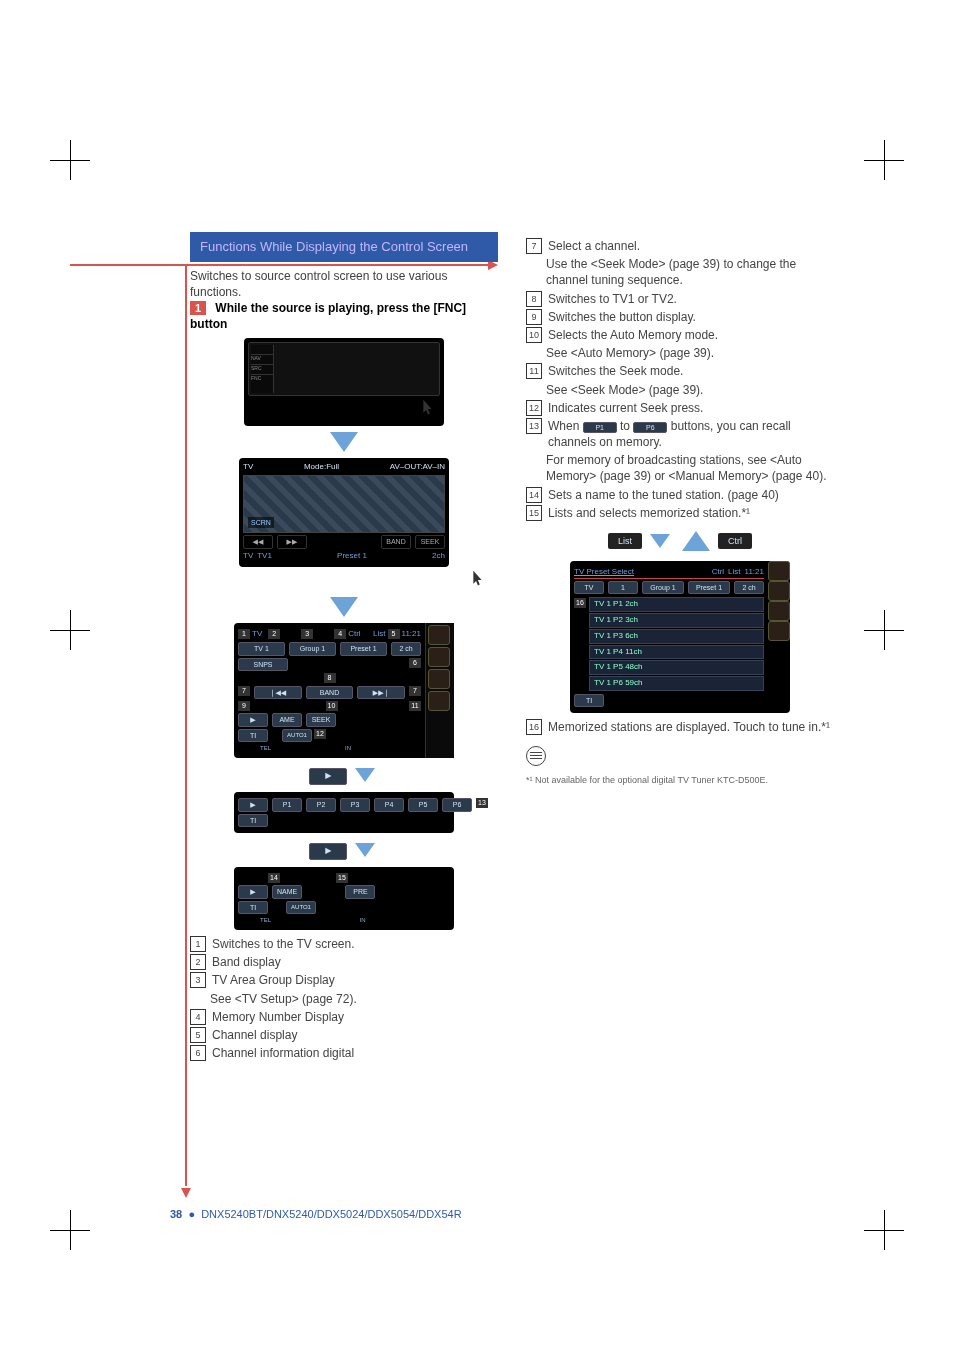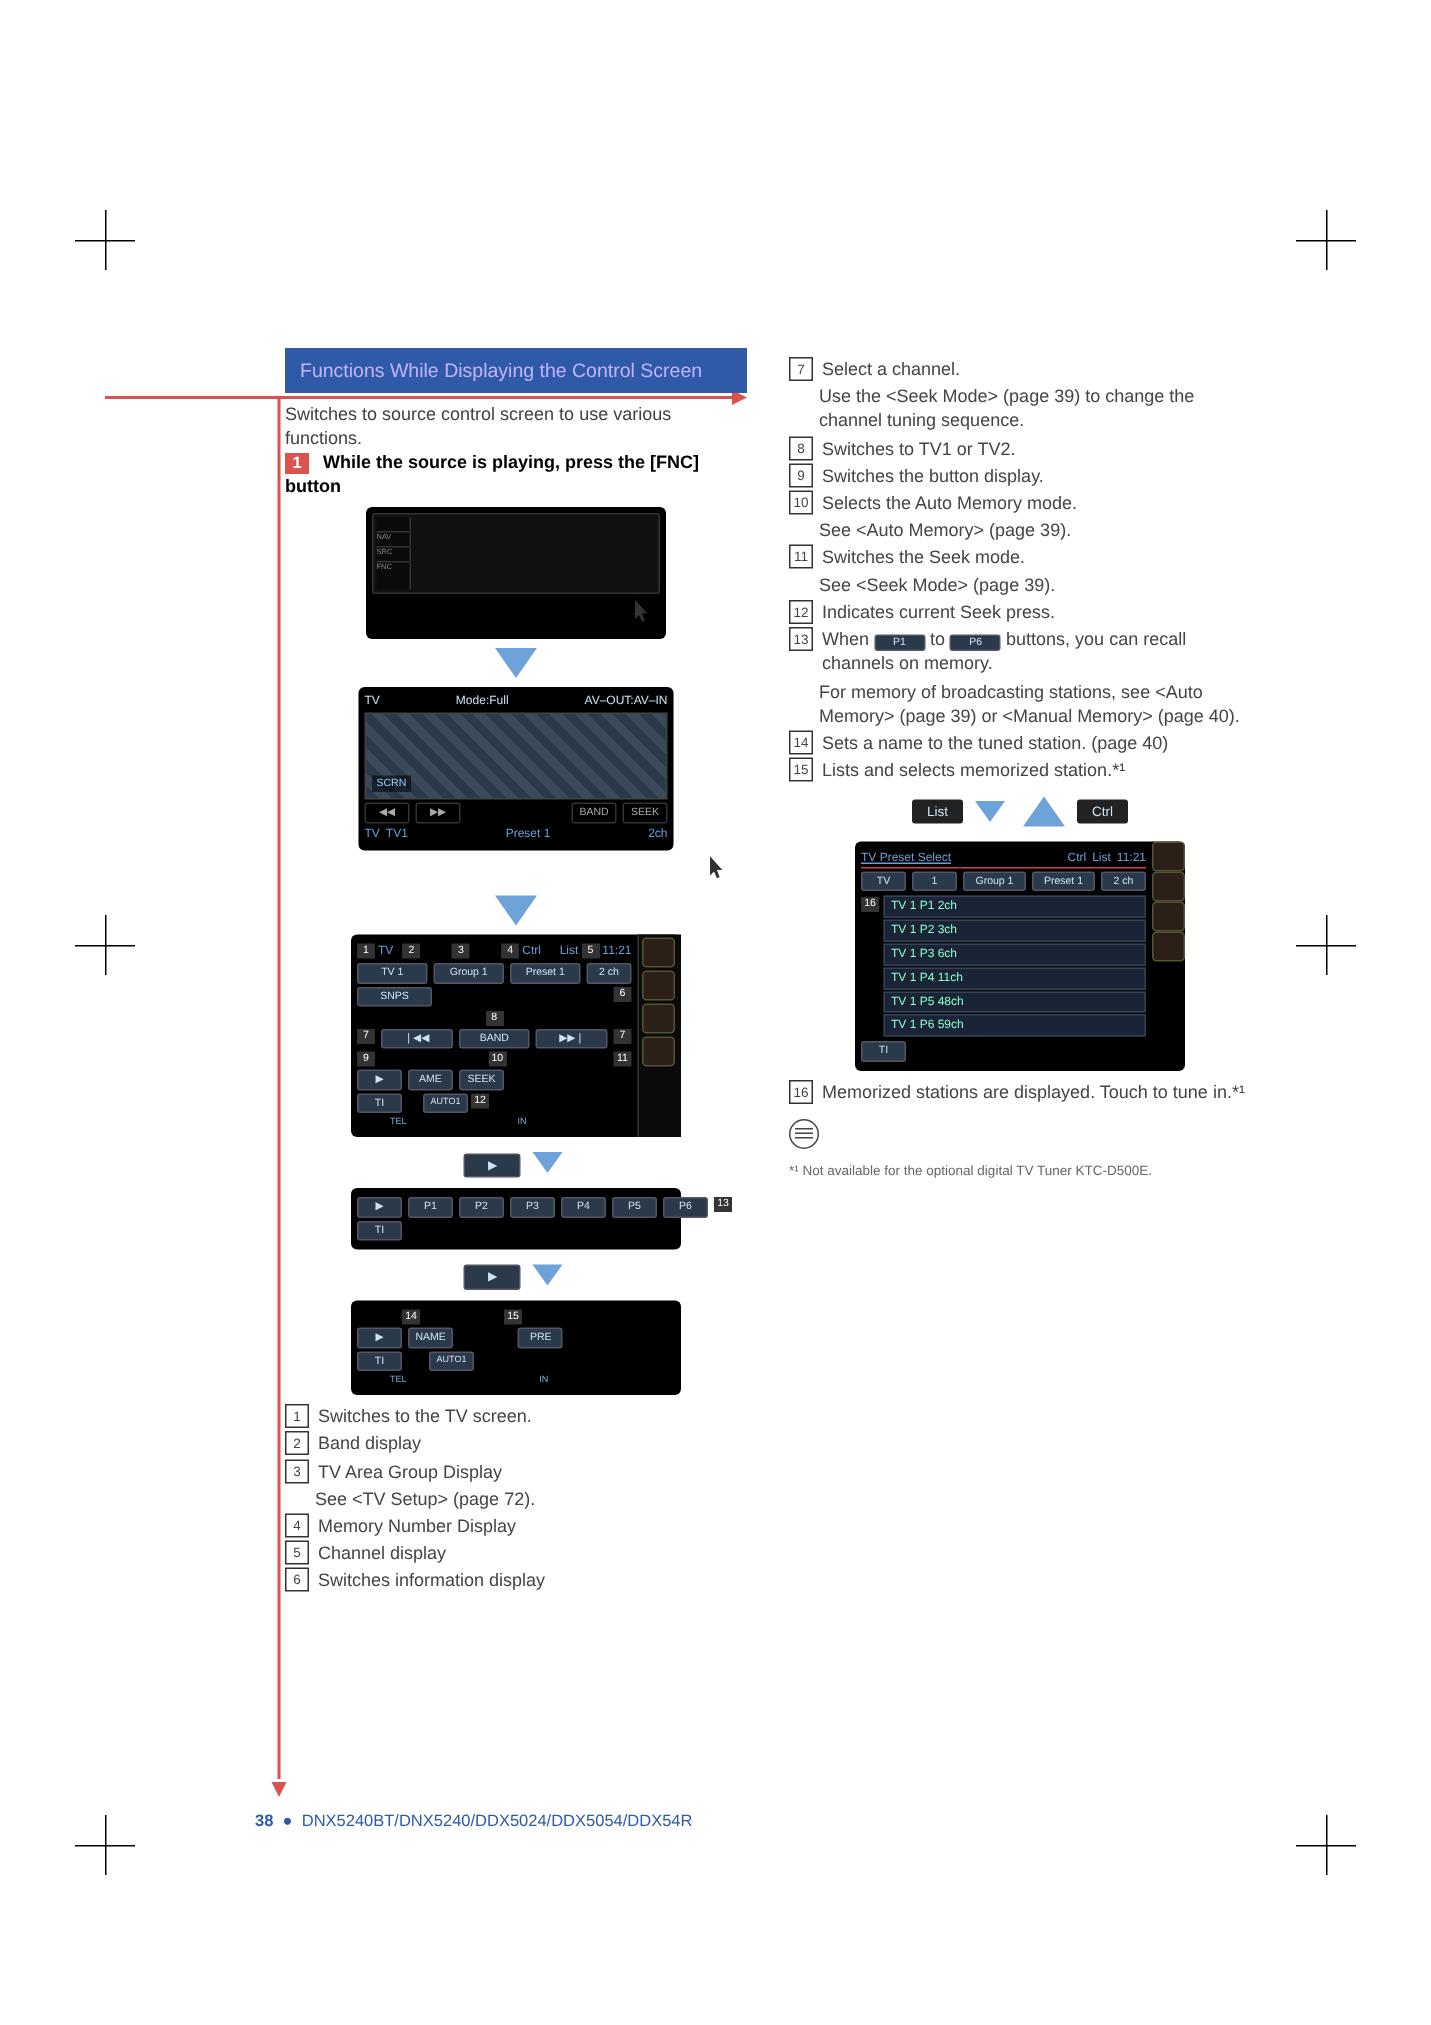--- a/index.html
+++ b/index.html
@@ -276,21 +276,21 @@
             <div class="legend-row">
               <span class="nbox">4</span>
               <span class="txt">Memory Number Display</span>
             </div>
             <div class="legend-row">
               <span class="nbox">5</span>
               <span class="txt">Channel display</span>
             </div>
             <div class="legend-row">
               <span class="nbox">6</span>
-              <span class="txt">Switches information display</span>
+              <span class="txt">Channel information digital</span>
             </div>
           </div>
       </div>
 
       <div class="col">
         <div class="legend" id="legend-right">
             <div class="legend-row">
               <span class="nbox">7</span>
               <span class="txt">Select a channel.</span>
             </div>

